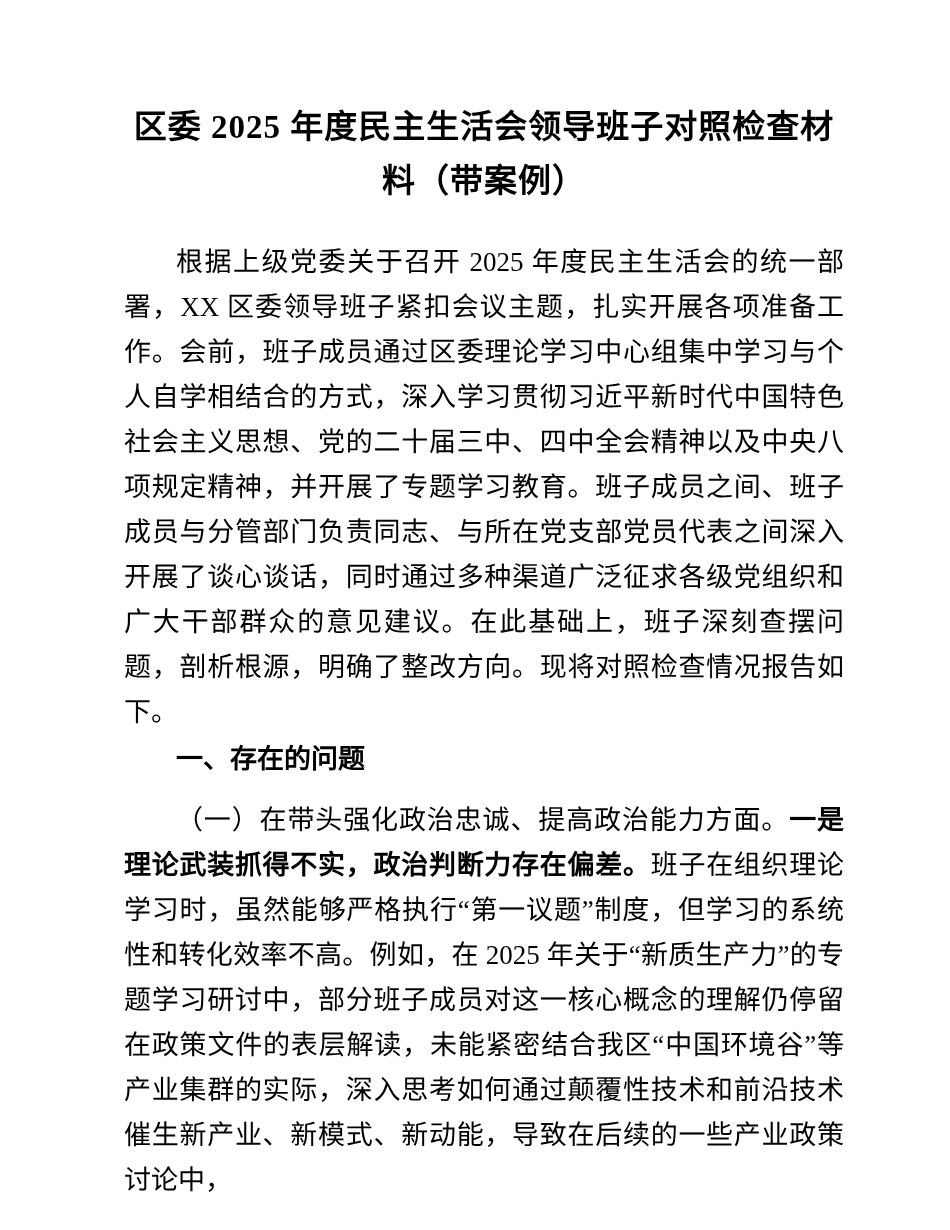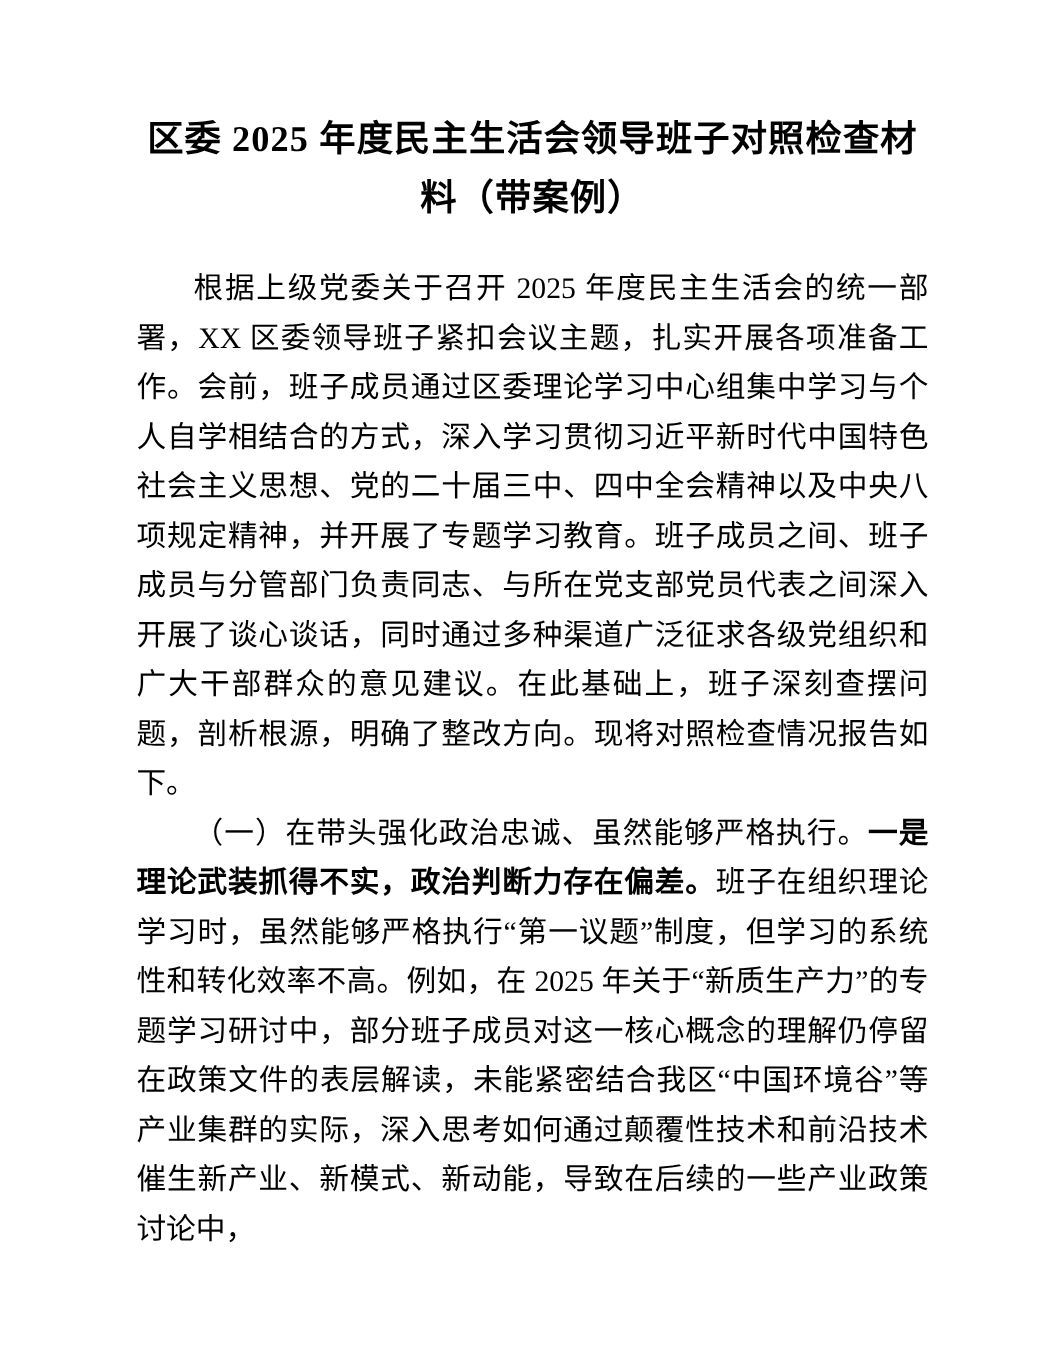--- a/index.html
+++ b/index.html
@@ -53,16 +53,17 @@
 </style>
 </head>
 <body>
 
 <div class="page">
 
   <h1 class="doc-title">区委 2025 年度民主生活会领导班子对照检查材料（带案例）</h1>
 
   <p class="para intro">根据上级党委关于召开 2025 年度民主生活会的统一部署，XX 区委领导班子紧扣会议主题，扎实开展各项准备工作。会前，班子成员通过区委理论学习中心组集中学习与个人自学相结合的方式，深入学习贯彻习近平新时代中国特色社会主义思想、党的二十届三中、四中全会精神以及中央八项规定精神，并开展了专题学习教育。班子成员之间、班子成员与分管部门负责同志、与所在党支部党员代表之间深入开展了谈心谈话，同时通过多种渠道广泛征求各级党组织和广大干部群众的意见建议。在此基础上，班子深刻查摆问题，剖析根源，明确了整改方向。现将对照检查情况报告如下。</p>
 
+  <h2 class="section-heading">一、存在的问题</h2>
 
-  <p class="para"><span>（一）在带头强化政治忠诚、虽然能够严格执行。</span><span class="bold-run">一是理论武装抓得不实，政治判断力存在偏差。</span><span>班子在组织理论学习时，虽然能够严格执行“第一议题”制度，但学习的系统性和转化效率不高。例如，在 2025 年关于“新质生产力”的专题学习研讨中，部分班子成员对这一核心概念的理解仍停留在政策文件的表层解读，未能紧密结合我区“中国环境谷”等产业集群的实际，深入思考如何通过颠覆性技术和前沿技术催生新产业、新模式、新动能，导致在后续的一些产业政策讨论中，</span></p>
+  <p class="para"><span>（一）在带头强化政治忠诚、提高政治能力方面。</span><span class="bold-run">一是理论武装抓得不实，政治判断力存在偏差。</span><span>班子在组织理论学习时，虽然能够严格执行“第一议题”制度，但学习的系统性和转化效率不高。例如，在 2025 年关于“新质生产力”的专题学习研讨中，部分班子成员对这一核心概念的理解仍停留在政策文件的表层解读，未能紧密结合我区“中国环境谷”等产业集群的实际，深入思考如何通过颠覆性技术和前沿技术催生新产业、新模式、新动能，导致在后续的一些产业政策讨论中，</span></p>
 
 </div>
 
 </body></html>

